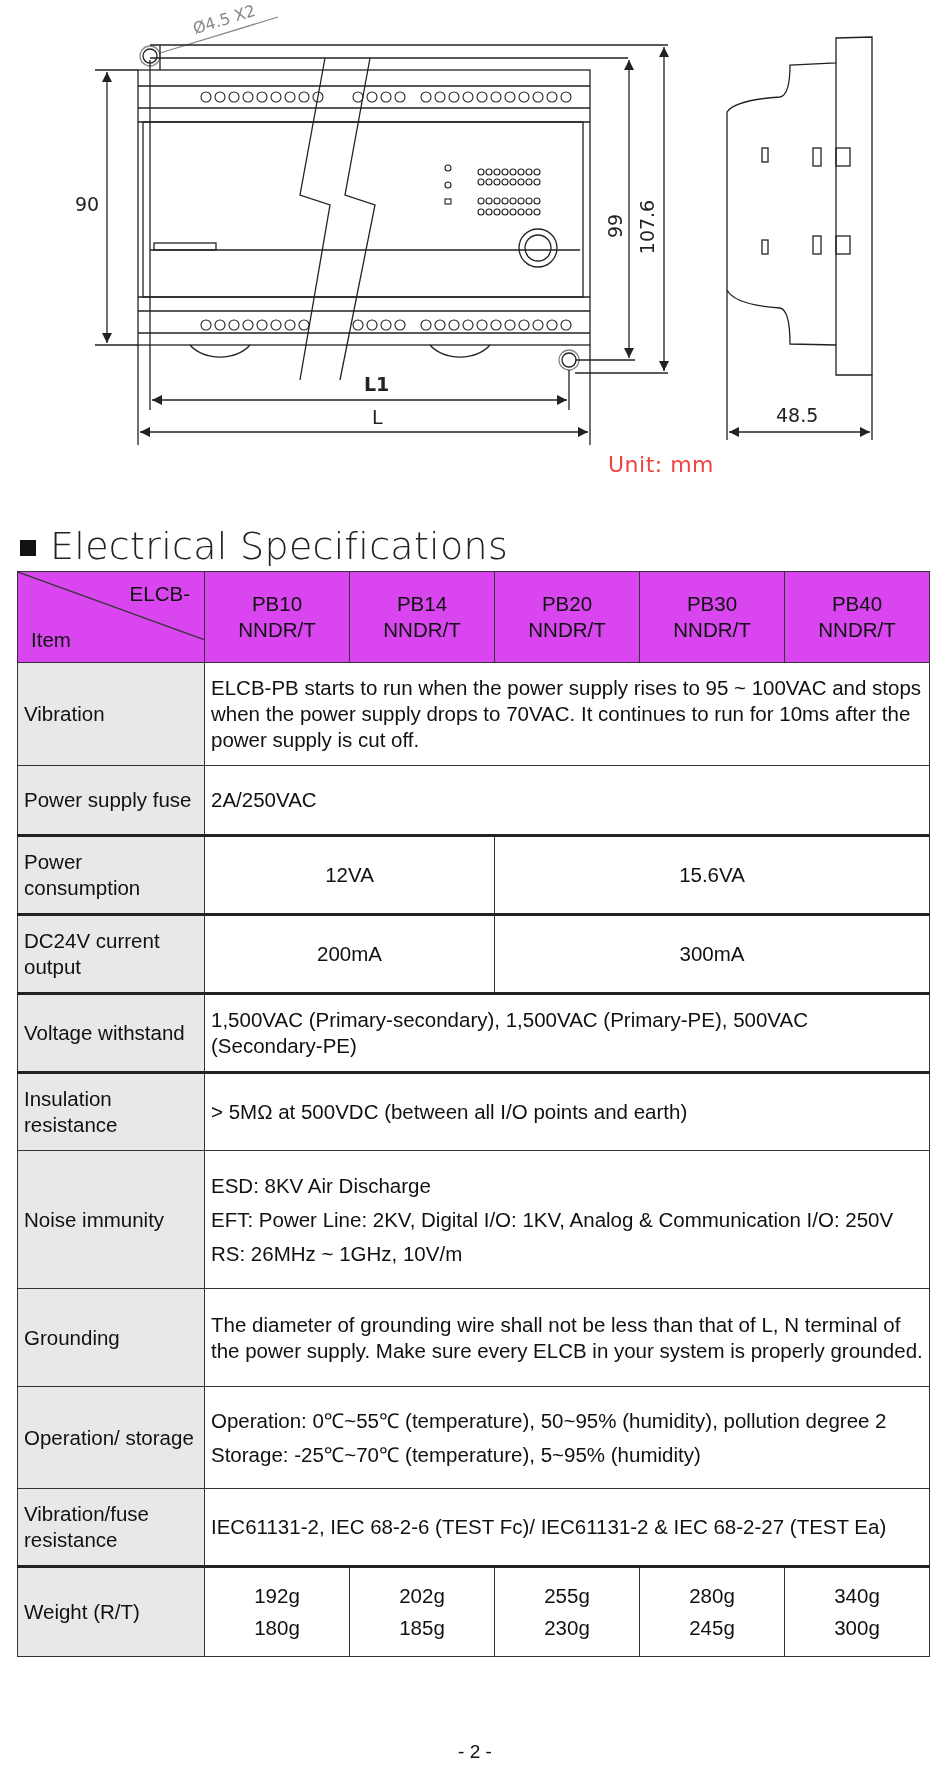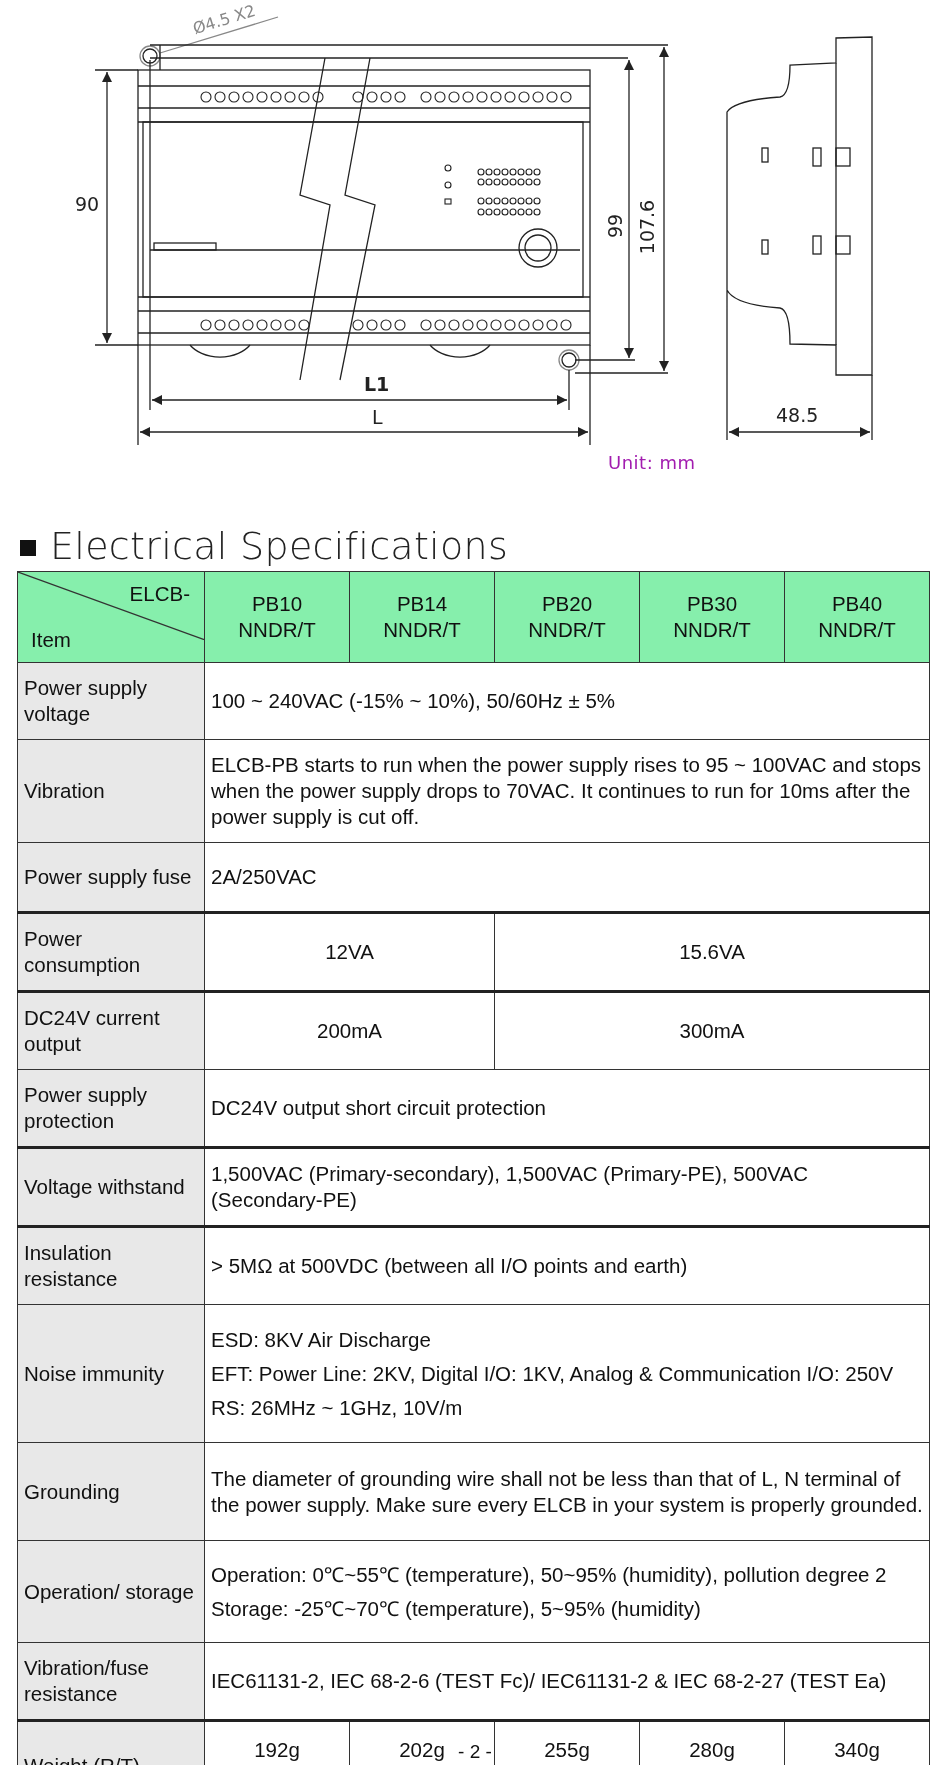--- a/index.html
+++ b/index.html
@@ -1,28 +1,28 @@
 <!DOCTYPE html>
 <html><head>
 <meta charset="utf-8">
 <style>
   html, body { margin: 0; padding: 0; background: #ffffff; }
   body { width: 950px; height: 1765px; position: relative; overflow: hidden;
          font-family: "Liberation Sans", sans-serif; color: #111; }
   .drawing { position: absolute; left: 0; top: 0; width: 950px; height: 480px; }
   .drawing svg { position: absolute; left: 0; top: 0; }
   .dim-text { position: absolute; font-family: "DejaVu Sans", sans-serif; font-size: 19px; color: #222; }
-  .unit { position: absolute; left: 608px; top: 452px; font-family: "DejaVu Sans", sans-serif; font-size: 18px; color: #a21caf; letter-spacing: 0.5px; }
+  .unit { position: absolute; left: 608px; top: 452px; font-family: "DejaVu Sans", sans-serif; font-size: 22px; color: #ef4444; letter-spacing: 0.5px; }
   .section-title { position: absolute; left: 20px; top: 524px; display: flex; align-items: center; }
   .section-title .bullet { width: 16px; height: 16px; background: #111; margin-right: 14px; margin-top: 4px; }
   .section-title .text { font-family: "DejaVu Sans", sans-serif; font-size: 38px; font-weight: 300; color: #222; letter-spacing: 0.3px; }
   table.spec { position: absolute; left: 17px; top: 571px; width: 912px; border-collapse: collapse; table-layout: fixed; font-size: 20.5px; line-height: 26px; }
   table.spec td { border: 1.5px solid #333; vertical-align: middle; padding: 12px 6px; }
   table.spec tr.thick td { border-top: 3px solid #222; }
-  .hdr td { background: #86efac; text-align: center; height: 66px; padding: 2px 4px; }
+  .hdr td { background: #d946ef; text-align: center; height: 66px; padding: 2px 4px; }
   .hdr td.corner { position: relative; text-align: left; padding: 0; }
   .corner .elcb { position: absolute; right: 14px; top: 9px; }
   .corner .item { position: absolute; left: 13px; bottom: 9px; }
   .corner svg { position: absolute; left: 0; top: 0; }
   td.label { background: #e8e8e8; }
   td.center { text-align: center; }
   .para { margin: 2px 0 8px 0; }
   .para:last-child { margin-bottom: 2px; }
   .weight-cell div { line-height: 32px; }
   .page-num { position: absolute; left: 0; width: 950px; top: 1741px; text-align: center; font-size: 19px; }
@@ -249,45 +249,37 @@
     <td>
           <div>PB30</div>
           <div>NNDR/T</div>
         </td>
     <td>
           <div>PB40</div>
           <div>NNDR/T</div>
         </td>
   </tr>
 
-  <tr style="height:70px">
-    <td class="label">Power supply voltage</td>
-    <td colspan="5">100 ~ 240VAC (-15% ~ 10%), 50/60Hz ± 5%</td>
-  </tr>
   <tr style="height:98px">
     <td class="label">Vibration</td>
     <td colspan="5">ELCB-PB starts to run when the power supply rises to 95 ~ 100VAC and stops when the power supply drops to 70VAC. It continues to run for 10ms after the power supply is cut off.</td>
   </tr>
   <tr style="height:70px">
     <td class="label">Power supply fuse</td>
     <td colspan="5">2A/250VAC</td>
   </tr>
   <tr class="thick" style="height:70px">
     <td class="label">Power consumption</td>
     <td colspan="2" class="center">12VA</td>
     <td colspan="3" class="center">15.6VA</td>
   </tr>
   <tr class="thick" style="height:70px">
     <td class="label">DC24V current output</td>
     <td colspan="2" class="center">200mA</td>
     <td colspan="3" class="center">300mA</td>
-  </tr>
-  <tr style="height:70px">
-    <td class="label">Power supply protection</td>
-    <td colspan="5">DC24V output short circuit protection</td>
   </tr>
   <tr class="thick" style="height:70px">
     <td class="label">Voltage withstand</td>
     <td colspan="5">1,500VAC (Primary-secondary), 1,500VAC (Primary-PE), 500VAC (Secondary-PE)</td>
   </tr>
   <tr class="thick" style="height:70px">
     <td class="label">Insulation resistance</td>
     <td colspan="5">&gt; 5MΩ at 500VDC (between all I/O points and earth)</td>
   </tr>
   <tr style="height:138px">

